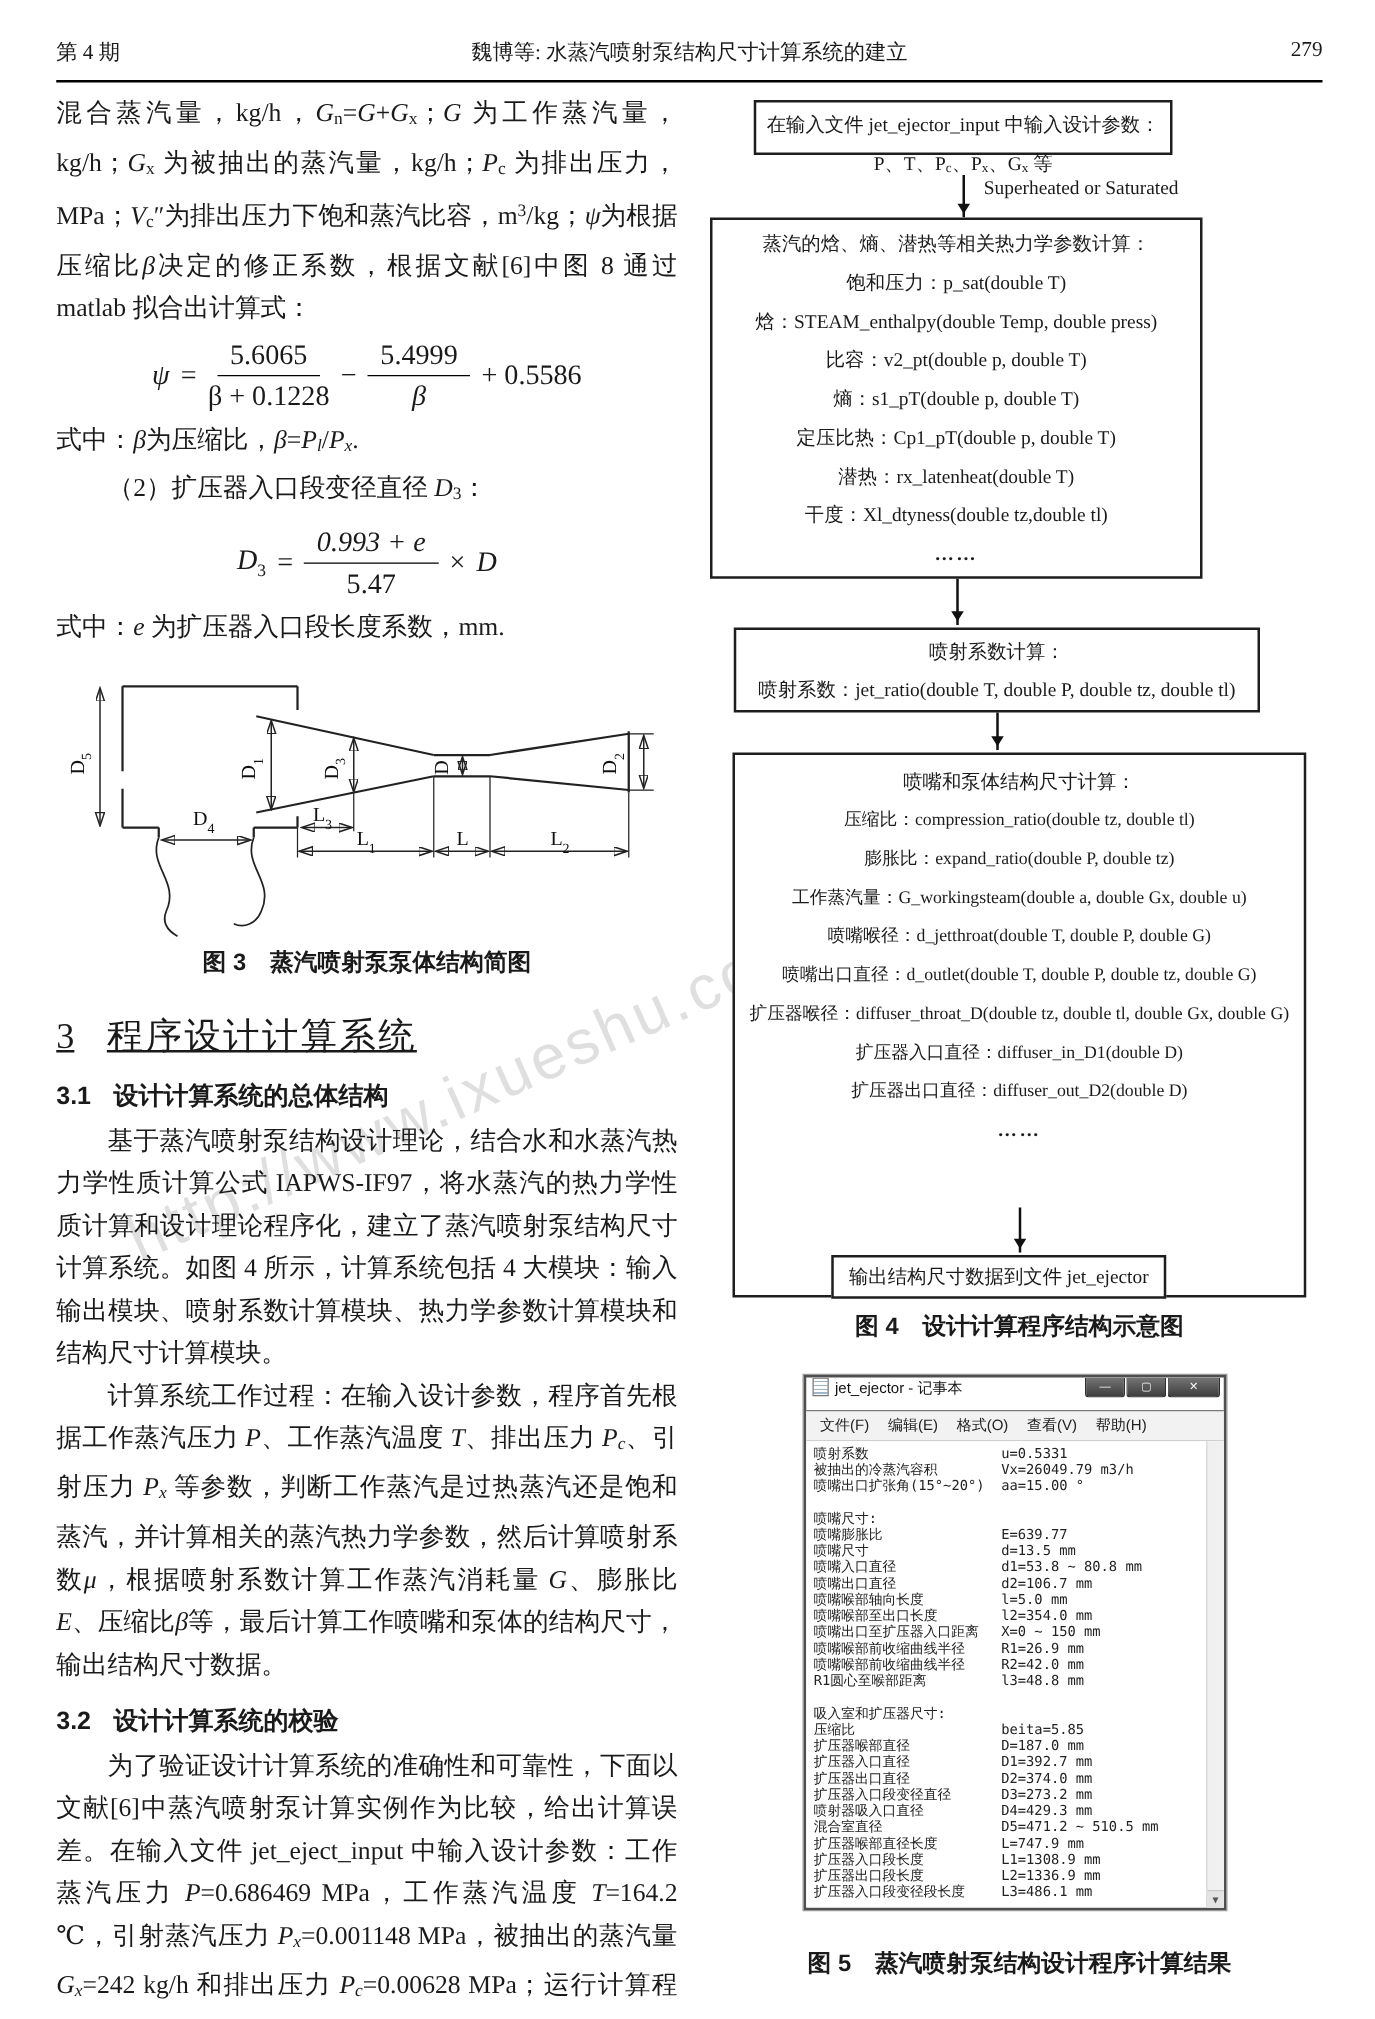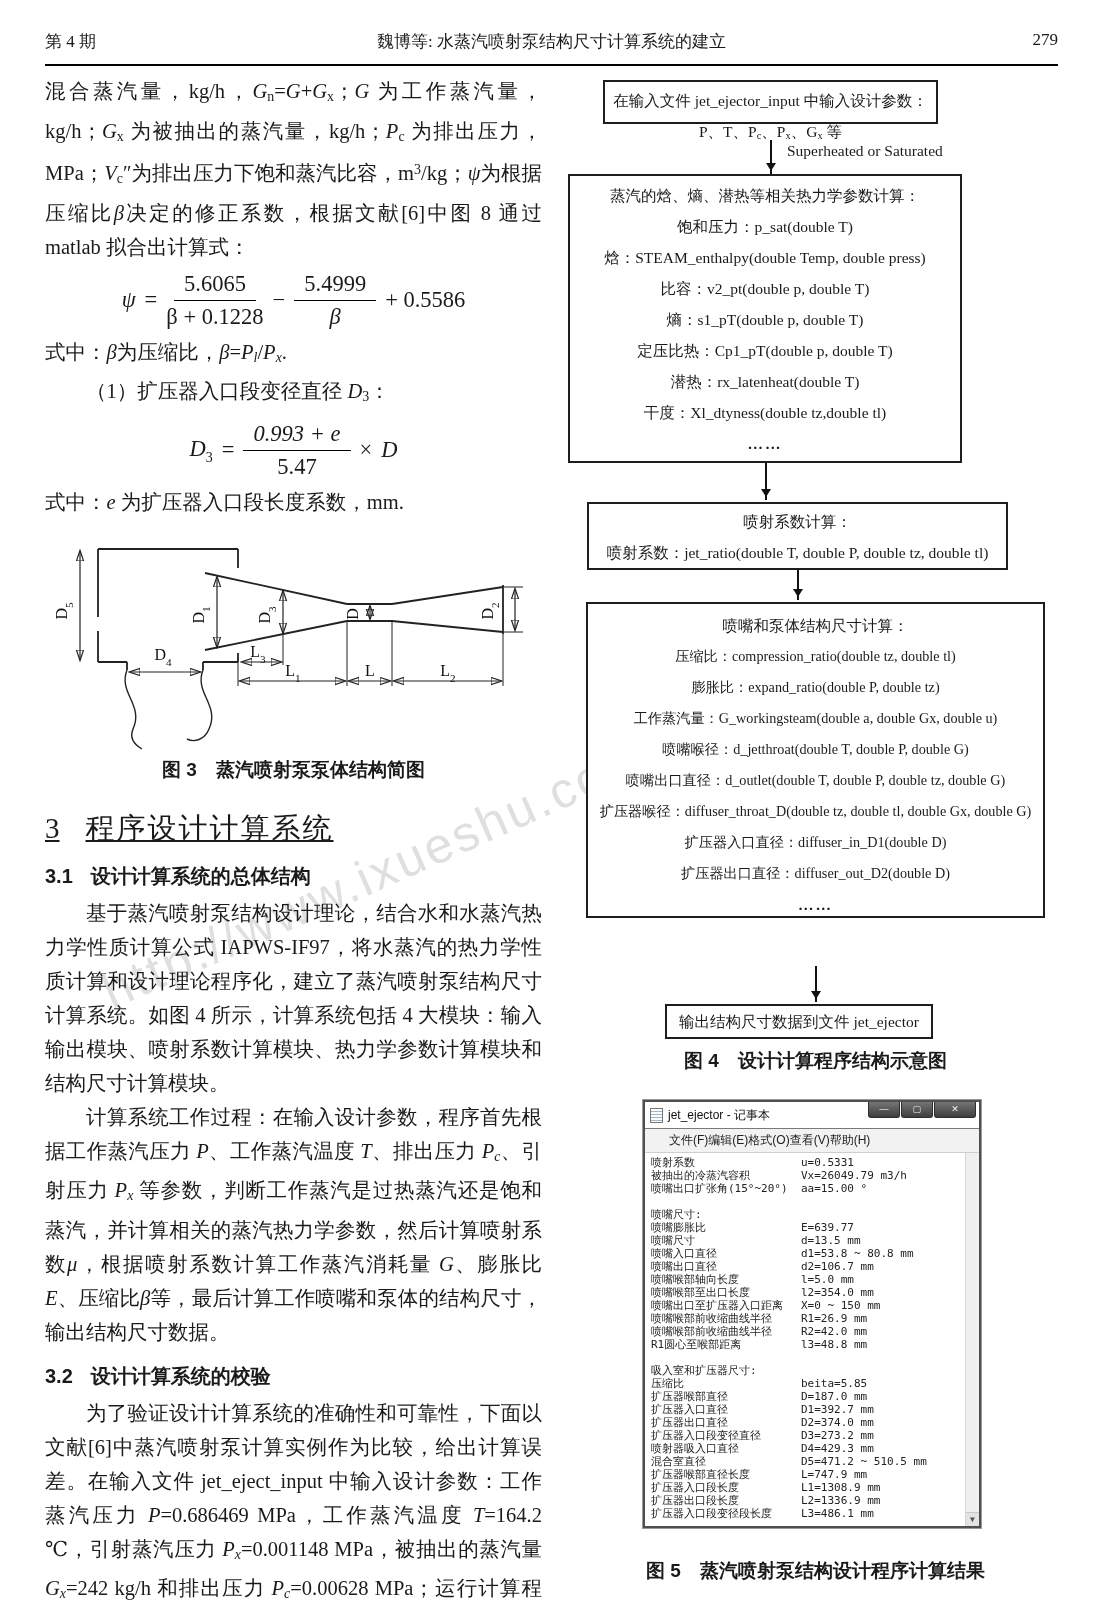--- a/index.html
+++ b/index.html
@@ -46,37 +46,37 @@
   .fc-box{position:absolute;border:2px solid #1e1e1e;background:#fff;text-align:center;box-sizing:border-box;}
   .fc-line{line-height:31px;white-space:nowrap;}
   .fc-title{line-height:31px;white-space:nowrap;}
   .fc-dots{line-height:31px;letter-spacing:2px;font-weight:bold;}
   .fc-arrow{position:absolute;width:0;border-left:2px solid #111;}
   .fc-arrow:after{content:"";position:absolute;left:-6px;bottom:-2px;border:5px solid transparent;border-top:8px solid #111;}
   .fc-arrow-label{position:absolute;font-size:15.5px;white-space:nowrap;}
   .fc-box1{left:40px;top:8px;width:335px;height:44px;padding-top:3px;}
   .fc-box2{left:5px;top:102px;width:394px;height:289px;padding-top:4px;}
   .fc-box3{left:24px;top:430px;width:421px;height:68px;padding-top:2px;}
-  .fc-box4{left:23px;top:530px;width:459px;height:316px;padding-top:6px;}
+  .fc-box4{left:23px;top:530px;width:459px;height:436px;padding-top:6px;}
   .fc-box4 .fc-line{font-size:14.2px;}
   .fc-box5{left:102px;top:932px;width:268px;height:35px;line-height:31px;}
   
   .np-window{margin:26px 0 0 80px;width:334px;border:2px solid #4f4f4f;background:#fff;box-shadow:0 0 0 1px #9a9a9a;}
-  .np-titlebar{height:26px;background:linear-gradient(#cderror 0,#c9c9c9 0%,#a8a8a8 55%,#8f8f8f 100%);display:flex;align-items:center;position:relative;border-bottom:1px solid #7a7a7a;}
+  .np-titlebar{height:26px;background:linear-gradient(#cderror 0,#c9c9c9 0%,#a8a8a8 55%,#8f8f8f 100%);display:flex;position:relative;border-bottom:1px solid #7a7a7a;}
   .np-title{font-family:"Liberation Sans","DejaVu Sans",sans-serif;font-size:12px;color:#111;margin-left:5px;}
   .np-icon{width:11px;height:13px;margin-left:5px;background:#fdfdfd;border:1px solid #777;
            background-image:repeating-linear-gradient(#fdfdfd 0 2px,#9fb6c8 2px 3px);}
   .np-buttons{position:absolute;right:3px;top:0;display:flex;gap:1px;}
   .np-btn{width:30px;height:15px;background:linear-gradient(#757575,#3e3e3e);border:1px solid #2d2d2d;
           border-top:none;border-radius:0 0 3px 3px;color:#f0f0f0;font-size:9px;line-height:14px;
           text-align:center;font-family:"Liberation Sans",sans-serif;}
   .np-btn-close{width:40px;}
   .np-menubar{height:23px;background:#f2f2f2;border-bottom:1px solid #cfcfcf;
               font-family:"Liberation Sans","DejaVu Sans",sans-serif;font-size:12px;color:#222;
-              display:flex;align-items:center;padding-left:24px;}
+              display:flex;align-items:center;padding-left:11px;gap:15px;}
   .np-body{position:relative;background:#fff;padding:3px 16px 6px 6px;
            font-family:"DejaVu Sans Mono","Liberation Mono",monospace;
            font-size:11px;line-height:13px;color:#222;min-height:362px;}
   .np-row{display:flex;white-space:pre;}
   .np-label{width:150px;flex:none;}
   .np-scroll{position:absolute;top:0;right:0;bottom:0;width:13px;background:#f0f0f0;border-left:1px solid #d5d5d5;}
   .np-scroll-arrow{position:absolute;bottom:0;left:0;right:0;height:13px;background:#e3e3e3;border-top:1px solid #c9c9c9;
                    font-size:8px;color:#555;text-align:center;line-height:13px;}
   
   .watermark{position:absolute;left:105px;top:965px;transform:rotate(-24deg);transform-origin:0 50%;
@@ -108,21 +108,21 @@
     </span>
     <span>−</span>
     <span class="frac">
       <span class="num">5.4999</span>
       <span class="den it">β</span>
     </span>
     <span>+ 0.5586</span>
   </div>
 
   <p class="body-text"><span>式中：</span><span class="rt-i">β</span><span>为压缩比，</span><span class="rt-i">β</span><span>=</span><span class="rt-i">P</span><span class="rt-isub">l</span><span>/</span><span class="rt-i">P</span><span class="rt-isub">x</span><span>.</span></p>
-  <p class="body-text indent"><span>（1）扩压器入口段变径直径 </span><span class="rt-i">D</span><span class="rt-sub">3</span><span>：</span></p>
+  <p class="body-text indent"><span>（2）扩压器入口段变径直径 </span><span class="rt-i">D</span><span class="rt-sub">3</span><span>：</span></p>
 
   <div class="formula">
     <span><span class="it">D</span><sub class="f3">3</sub></span>
     <span>=</span>
     <span class="frac">
       <span class="num it">0.993 + e</span>
       <span class="den">5.47</span>
     </span>
     <span>×</span>
     <span class="it">D</span>

